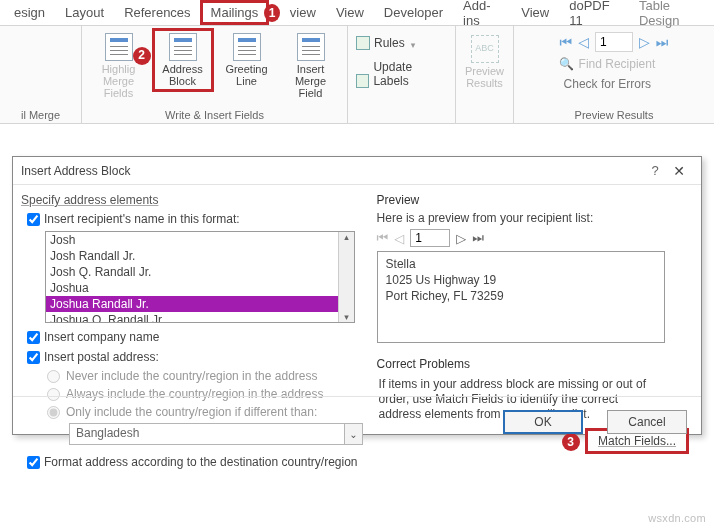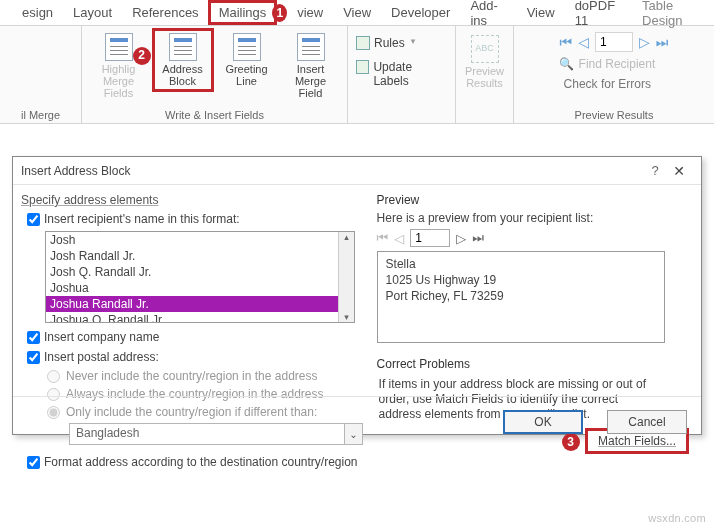--- a/index.html
+++ b/index.html
@@ -3,36 +3,36 @@
 <meta charset="utf-8">
 <style>
   * { box-sizing: border-box; font-family: "Segoe UI", Tahoma, sans-serif; }
   body { margin: 0; width: 714px; height: 526px; background: #fff; font-size: 12px; color: #444; position:relative; overflow:hidden;}
   :root{
     --border: #d5d5d5;
     --highlight: #0d64c0;
     --red: #c1272d;
   }
   
-  .tabs { display:flex; align-items:center; height:26px; border-bottom:1px solid var(--border); padding-left:12px; gap:0; font-size:13px;justify-content:flex-end;}
+  .tabs { display:flex; align-items:center; height:26px; border-bottom:1px solid var(--border); padding-left:4px; gap:0; font-size:13px;justify-content:flex-end;}
   .tab { padding:4px 10px; color:#555; cursor:default;}
   .tab.sel{outline:3px solid var(--red); outline-offset:-2px;}
   .tab.special{color:#888;}
   .circle{display:inline-flex;width:18px;height:18px;border-radius:50%;background:var(--red);color:#fff;font-weight:bold;align-items:center;justify-content:center;font-size:12px;margin-left:-4px;vertical-align:middle;}
   
   .ribbon{display:flex;border-bottom:1px solid var(--border);height:98px;background:#fafafa;}
   .group{border-right:1px solid var(--border);padding:4px 6px 2px 6px;display:flex;flex-direction:column;align-items:center;position:relative;}
   .group-label{font-size:11px;color:#666;text-align:right;margin-top:auto;padding-top:2px;}
   .grow{display:flex;gap:6px;align-items:flex-start;}
   .bigbtn{display:flex;flex-direction:column;align-items:center;width:58px;padding:2px 2px;font-size:11px;line-height:1.1;text-align:center;gap:2px;border:1px solid transparent;}
   .bigbtn.red{outline:3px solid var(--red);outline-offset:-1px;}
   .bigbtn .ico{width:28px;height:28px;border:1px solid #9ab;background:#fff;position:relative;}
   .bigbtn .ico::before{content:"";position:absolute;left:4px;right:4px;top:4px;height:4px;background:#5c8fcf;}
   .bigbtn .ico::after{content:"";position:absolute;left:4px;right:4px;top:12px;bottom:4px;background:repeating-linear-gradient(#888 0 1px,transparent 1px 4px);}
-  .miniline{display:flex;align-items:flex-start;gap:4px;font-size:12px;color:#444;padding:2px 2px;}
+  .miniline{display:flex;align-items:flex-end;gap:4px;font-size:12px;color:#444;padding:2px 2px;}
   .miniline .mi{width:14px;height:14px;border:1px solid #7aa;background:#e8f4e8;}
   .dd{font-size:9px;color:#999;margin-left:2px;}
   .navctrl{display:flex;align-items:center;gap:6px;}
   .navctrl span.arr{color:#6aa3d8;font-size:14px;}
   .navctrl input{width:38px;height:20px;border:1px solid var(--border);text-align:left;padding:0 4px;font-size:12px;}
   .linetxt{display:flex;align-items:center;gap:4px;color:#777;font-size:12px;padding:1px 0;}
   .disabled{color:#bbb;}
   
   
   .dialog{position:absolute;left:12px;top:156px;width:690px;height:279px;border:1px solid #888;background:#fff;box-shadow:3px 3px 6px rgba(0,0,0,.2);}

